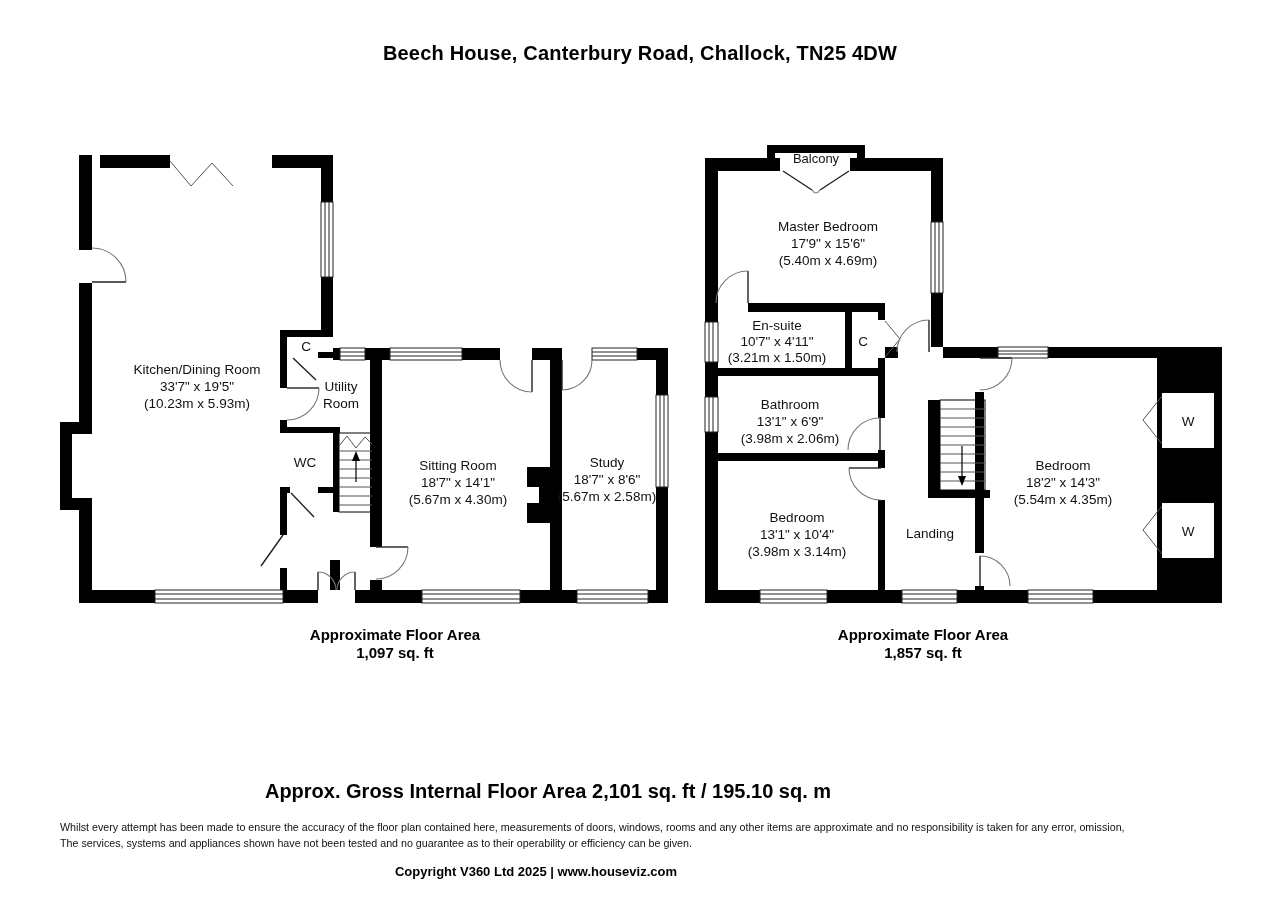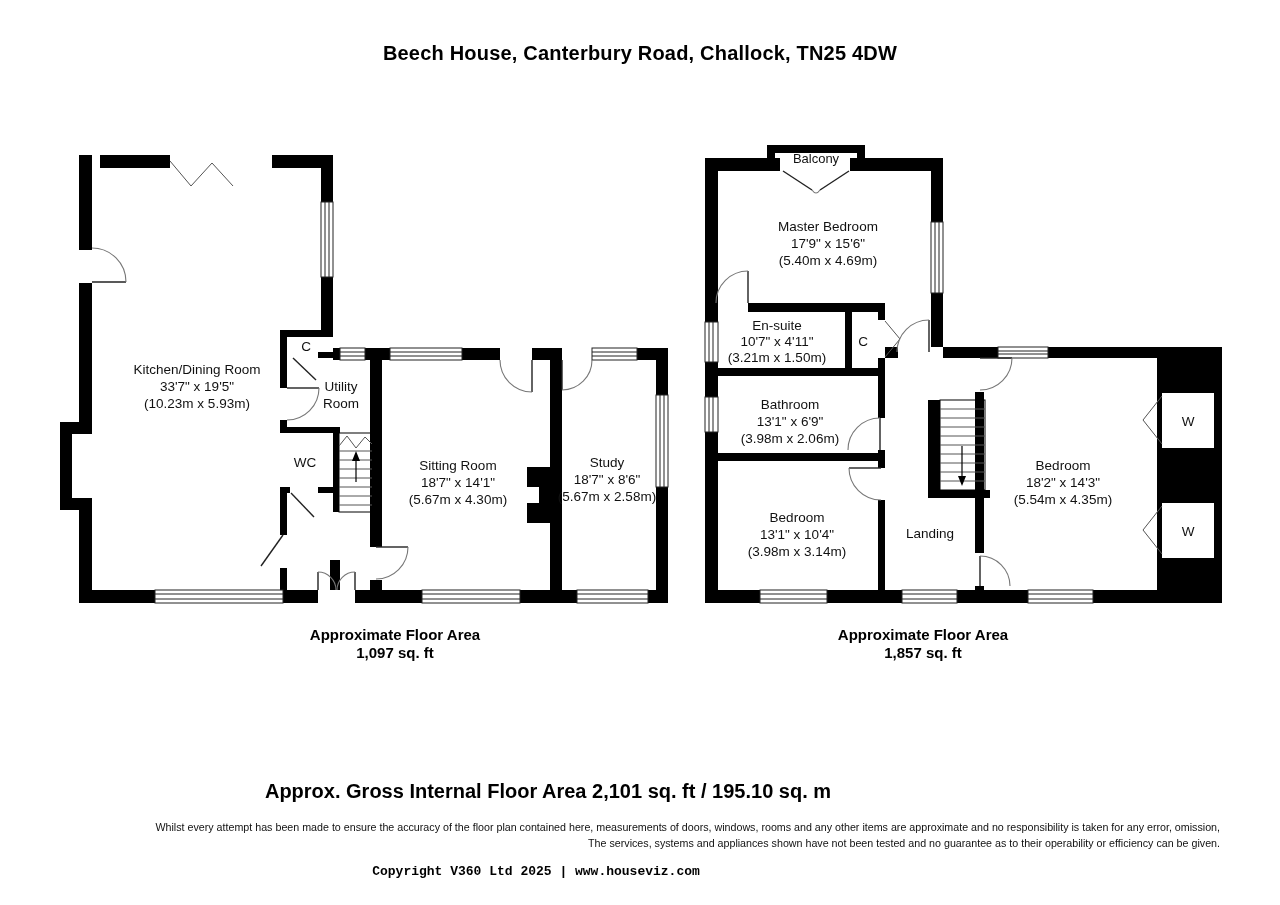--- a/index.html
+++ b/index.html
@@ -17,24 +17,24 @@
   .tread{stroke:#555;stroke-width:1;}
   .zig{stroke:#555;stroke-width:1;fill:none;}
   .arrow{stroke:#000;stroke-width:1.2;}
   .lbl{font-size:13.5px;fill:#111;text-anchor:middle;}
   .lbl-sm{font-size:13px;fill:#111;text-anchor:middle;}
   .caption{position:absolute;top:626px;width:320px;text-align:center;
            font-size:15px;font-weight:bold;line-height:18px;}
   .caption.gf{left:235px;} .caption.ff{left:763px;}
   .gross{position:absolute;top:780px;left:12px;width:1072px;text-align:center;
          font-size:20px;font-weight:bold;}
-  .disclaimer{position:absolute;top:820px;left:60px;width:1160px;text-align:right;
+  .disclaimer{position:absolute;top:820px;left:60px;width:1160px;text-align:left;
               font-size:10.7px;line-height:15.5px;color:#111;}
   .copyright{position:absolute;top:864px;left:0;width:1072px;text-align:center;
-             font-size:13px;font-weight:bold;font-family:Liberation Mono, monospace;}
+             font-size:13px;font-weight:bold;}
 </style>
 </head>
 <body>
 
 <div class="page">
 
   <div class="title">Beech House, Canterbury Road, Challock, TN25 4DW</div>
 
   <svg class="plan" width="1280" height="905" viewBox="0 0 1280 905">
 

